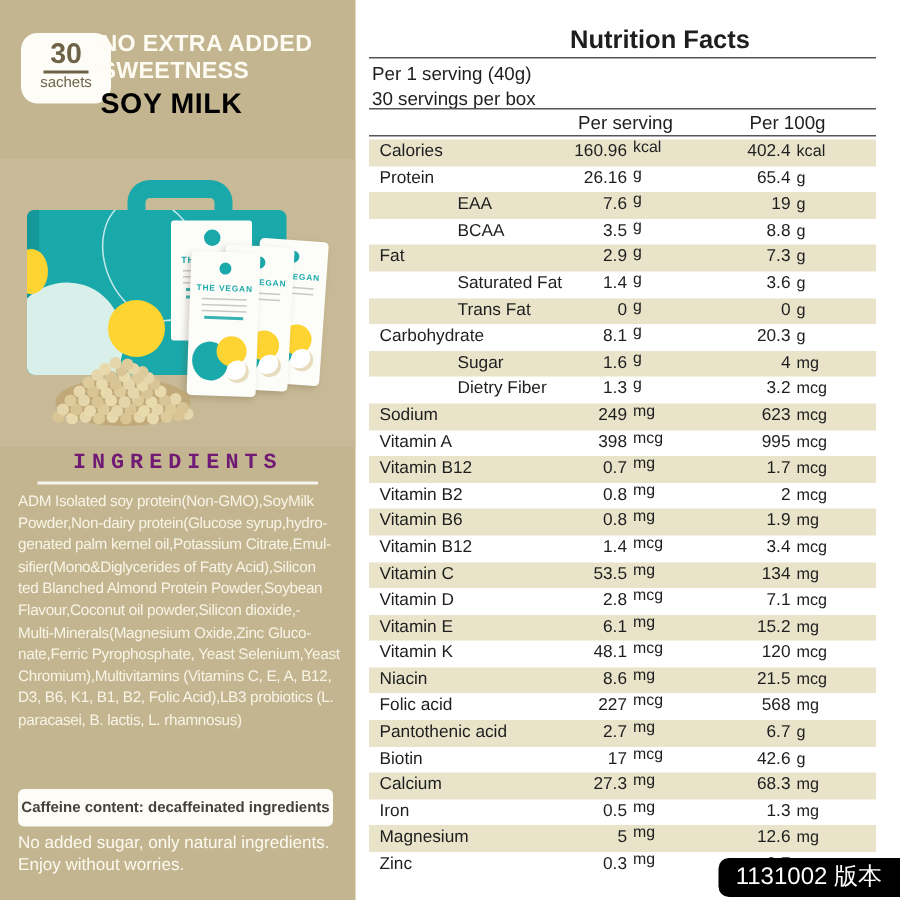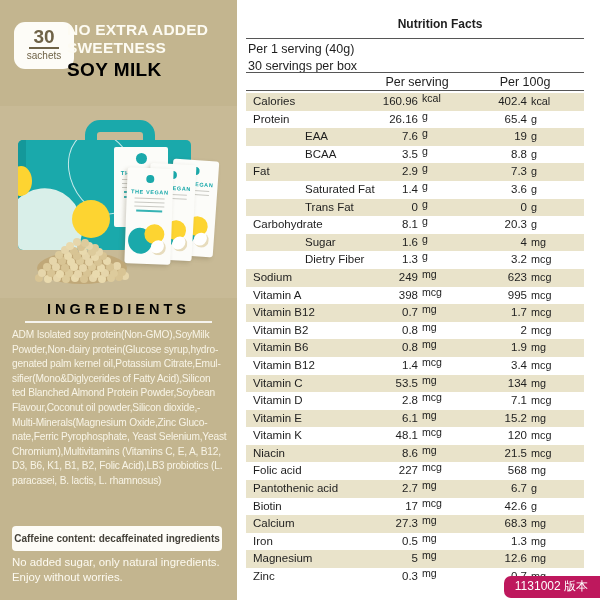--- a/index.html
+++ b/index.html
@@ -49,48 +49,48 @@
   #beans .base{position:absolute;left:4px;top:16px;width:90px;height:32px;background:#c0a878;border-radius:50%;}
   #beans .dots{position:absolute;left:0;top:0;width:8px;height:8px;border-radius:50%;background:transparent;
     box-shadow:40px 2px 0 #e6d6ab,48px 3px 0 #ddcb9c,33px 6px 0 #e9daae,44px 7px 0 #d8c494,52px 6px 0 #e6d6ab,58px 8px 0 #ddcb9c,
     28px 10px 0 #e6d6ab,37px 11px 0 #d8c494,46px 11px 0 #e9daae,55px 12px 0 #ddcb9c,62px 12px 0 #e6d6ab,
     22px 15px 0 #ddcb9c,31px 16px 0 #e9daae,40px 16px 0 #d8c494,49px 16px 0 #e6d6ab,58px 17px 0 #e9daae,66px 16px 0 #d8c494,
     16px 21px 0 #e6d6ab,25px 21px 0 #d8c494,34px 22px 0 #e9daae,43px 21px 0 #ddcb9c,52px 22px 0 #e6d6ab,61px 22px 0 #d8c494,70px 21px 0 #e9daae,
     10px 27px 0 #ddcb9c,19px 27px 0 #e6d6ab,28px 28px 0 #d8c494,37px 27px 0 #e9daae,46px 28px 0 #e6d6ab,55px 27px 0 #ddcb9c,64px 28px 0 #e9daae,73px 27px 0 #d8c494,80px 26px 0 #e6d6ab,
     5px 33px 0 #e6d6ab,14px 33px 0 #d8c494,23px 34px 0 #e9daae,32px 33px 0 #ddcb9c,41px 34px 0 #e6d6ab,50px 33px 0 #d8c494,59px 34px 0 #e9daae,68px 33px 0 #e6d6ab,77px 33px 0 #ddcb9c,85px 32px 0 #d8c494,
     2px 38px 0 #d8c494,11px 39px 0 #e9daae,20px 38px 0 #e6d6ab,29px 39px 0 #ddcb9c,38px 38px 0 #e9daae,47px 39px 0 #d8c494,56px 38px 0 #e6d6ab,65px 39px 0 #e9daae,74px 38px 0 #ddcb9c,82px 37px 0 #d8c494,88px 36px 0 #e6d6ab;}
 
-  #ingredients-title{position:absolute;left:0;top:301px;width:237px;text-align:center;font-size:14.5px;font-weight:bold;letter-spacing:4px;color:#000000;}
+  #ingredients-title{position:absolute;left:0;top:301px;width:237px;text-align:center;font-size:14.5px;font-weight:bold;letter-spacing:4px;color:#701a75;font-family:Liberation Mono, monospace;}
   #ingredients-rule{position:absolute;left:25px;top:321px;width:187px;height:1.5px;background:rgba(255,255,255,.85);}
   #ingredients-text{position:absolute;left:12px;top:328px;width:220px;font-size:10.2px;line-height:14.6px;letter-spacing:-.2px;color:#f8f4e6;white-space:nowrap;}
 
   #caffeine-box{position:absolute;left:12px;top:526px;width:210px;height:25px;background:#fdfcf7;border-radius:4px;text-align:center;line-height:25px;font-size:10px;font-weight:bold;color:#45423a;}
   #footer-note{position:absolute;left:12px;top:555px;width:220px;font-size:11.4px;line-height:14.5px;color:#fdfaf0;}
 
   
   #nutrition{position:absolute;left:246px;top:0;width:338px;height:600px;color:#1e1e1e;}
-  #nf-title{position:absolute;left:194px;top:17px;transform:translateX(-50%);font-size:12px;font-weight:bold;white-space:nowrap;}
+  #nf-title{position:absolute;left:194px;top:17px;transform:translateX(-50%);font-size:17px;font-weight:bold;white-space:nowrap;}
   .rule{position:absolute;left:0;width:338px;border-top:1.6px solid #565656;}
   #rule1{top:38px;} #rule2{top:72px;} #rule3{top:90px;}
   #serve1{position:absolute;left:2px;top:42px;font-size:12.5px;}
   #serve2{position:absolute;left:2px;top:59px;font-size:12.5px;}
   #col-ps{position:absolute;left:171px;top:75px;transform:translateX(-50%);font-size:12.5px;}
   #col-100{position:absolute;left:279px;top:75px;transform:translateX(-50%);font-size:12.5px;}
 
   #nutrition-table{position:absolute;left:0;top:93px;width:338px;}
   .nrow{position:relative;height:17.6px;font-size:11.5px;}
   .nrow.band{background:#e9e3ca;}
   .nrow .lbl{position:absolute;left:7px;top:2px;}
   .nrow.ind .lbl{left:19px;padding-left:40px;}
   .nrow .psn{position:absolute;right:166px;top:2px;}
   .nrow .psu{position:absolute;left:176px;top:-1px;font-size:10.6px;}
   .nrow .hn{position:absolute;right:57px;top:2px;}
   .nrow .hu{position:absolute;left:285px;top:2px;font-size:10.8px;}
 
-  #version-badge{position:absolute;right:0;bottom:2px;background:#be185d;color:#fff;font-size:12px;padding:2px 12px 3px 11px;border-radius:7px 0 0 7px;}
+  #version-badge{position:absolute;right:0;bottom:2px;background:#000000;color:#fff;font-size:16px;padding:2px 12px 3px 11px;border-radius:7px 0 0 7px;}
 </style>
 </head>
 <body>
 
 <div id="stage">
 
   <div id="left-panel">
     <div id="photo-bg"></div>
 
     <div id="sachet-badge">

